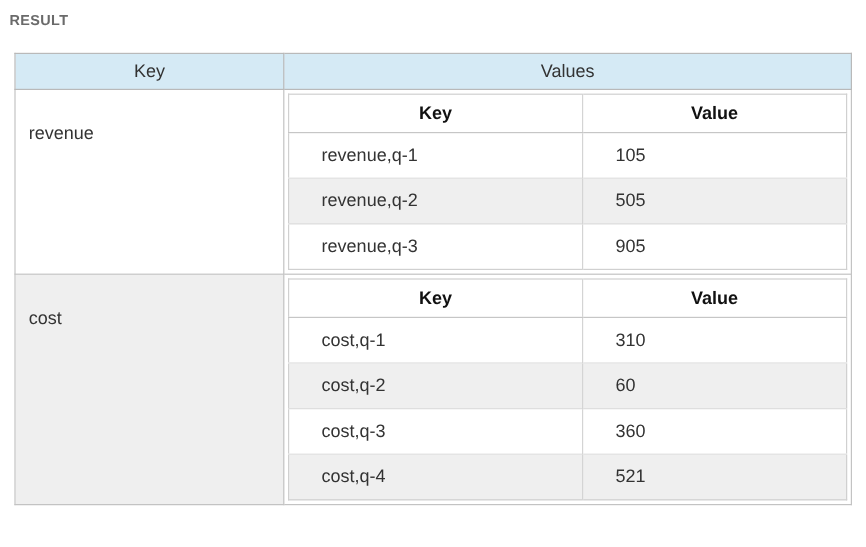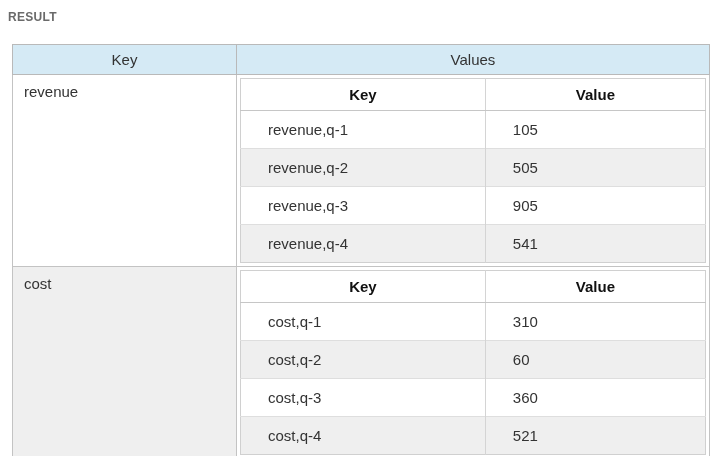--- a/index.html
+++ b/index.html
@@ -42,21 +42,21 @@
     padding: 5px 4px;
     line-height: 19px;
   }
   th.col-key { width: 215px; }
   table.outer > tbody > tr > td {
     border: 1px solid #c3c3c3;
     vertical-align: top;
     background: #ffffff;
   }
   td.group-key {
-    padding: 7px 11px;
+    padding: 27px 11px;
     font-size: 15px;
     color: #333333;
     line-height: 19px;
   }
   tr.alt > td.group-key { background: var(--stripe-bg, #efefef); }
   td.group-values {
     padding: 3px;
   }
   table.inner {
     width: 100%;
@@ -122,24 +122,20 @@
                   <td>105</td>
                 </tr>
                 <tr>
                   <td>revenue,q-2</td>
                   <td>505</td>
                 </tr>
                 <tr>
                   <td>revenue,q-3</td>
                   <td>905</td>
                 </tr>
-                <tr>
-                  <td>revenue,q-4</td>
-                  <td>541</td>
-                </tr>
               </tbody>
             </table>
           </td>
         </tr>
         <tr class="alt">
           <td class="group-key">cost</td>
           <td class="group-values">
             <table class="inner">
               <thead>
                 <tr>

